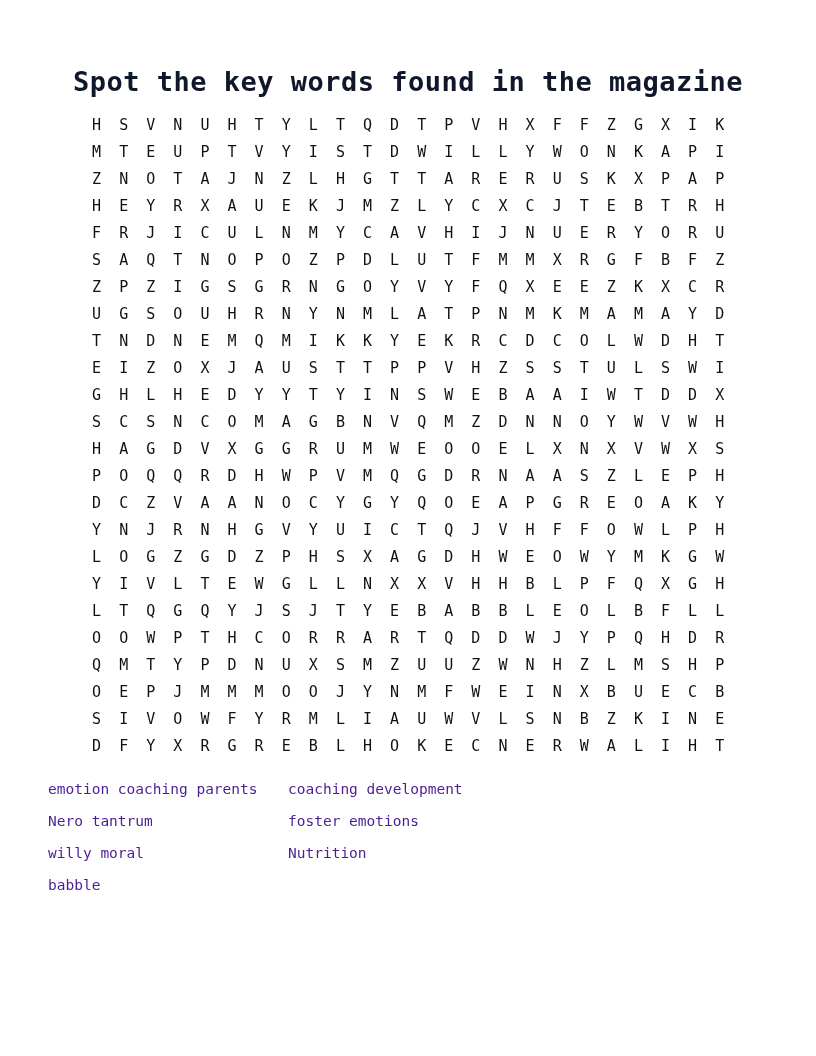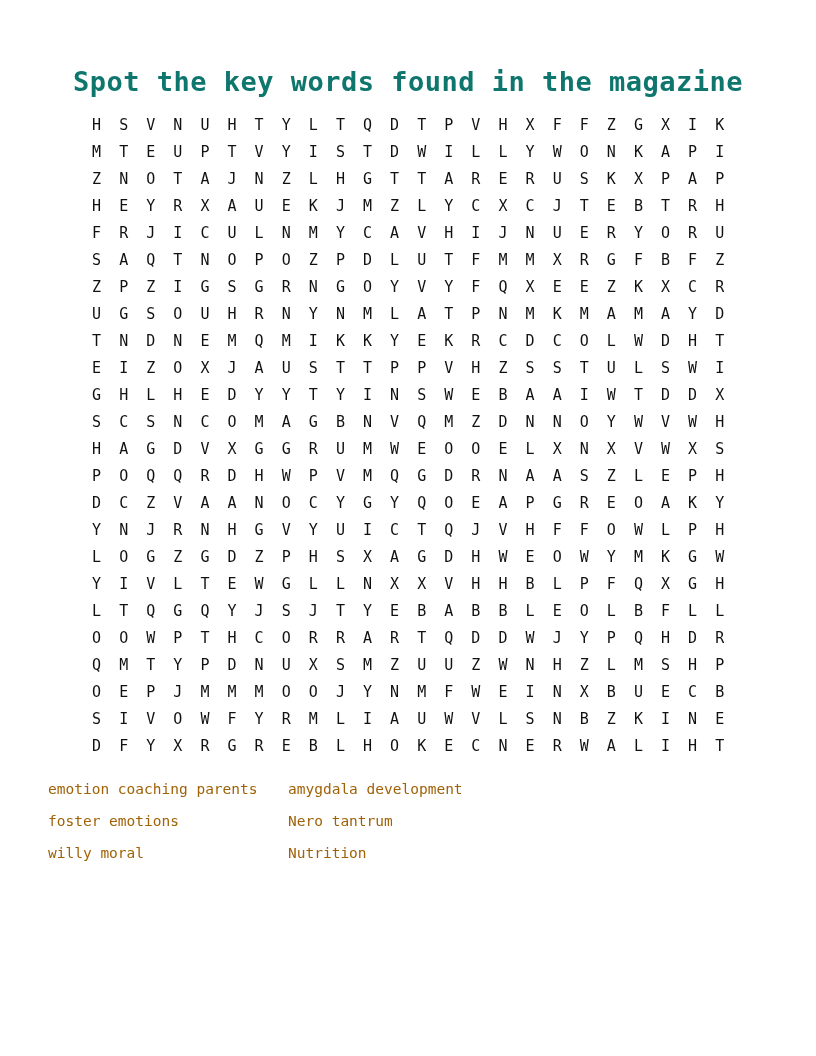--- a/index.html
+++ b/index.html
@@ -17,21 +17,21 @@
     }
     .title {
       position: absolute;
       top: 48px;
       left: 0;
       width: 816px;
       text-align: center;
       font-size: 27px;
       letter-spacing: 0.5px;
       font-family: "DejaVu Sans Mono", "Liberation Mono", monospace;
-      color: #0f766e;
+      color: #0f172a;
     }
     .grid {
       position: absolute;
       left: 83px;
       top: 112px;
     }
     .grid-row {
       display: flex;
       height: 27px;
     }
@@ -50,21 +50,21 @@
       width: 720px;
     }
     .word-row {
       display: flex;
       height: 32px;
     }
     .word {
       width: 240px;
       font-size: 14.5px;
       line-height: 26px;
-      color: #a16207;
+      color: #4c1d95;
       white-space: nowrap;
     }
   </style>
 </head>
 <body>
 
 <h1 class="title">Spot the key words found in the magazine</h1>
 
 <div class="grid" id="grid">
     <div class="grid-row">
@@ -689,23 +689,26 @@
       <span class="cell">L</span>
       <span class="cell">I</span>
       <span class="cell">H</span>
       <span class="cell">T</span>
     </div>
   </div>
 
 <div class="words" id="words">
     <div class="word-row">
       <span class="word">emotion coaching parents</span>
-      <span class="word">amygdala development</span>
+      <span class="word">coaching development</span>
     </div>
     <div class="word-row">
+      <span class="word">Nero tantrum</span>
       <span class="word">foster emotions</span>
-      <span class="word">Nero tantrum</span>
     </div>
     <div class="word-row">
       <span class="word">willy moral</span>
       <span class="word">Nutrition</span>
     </div>
+    <div class="word-row">
+      <span class="word">babble</span>
+    </div>
   </div>
 
 </body></html>

